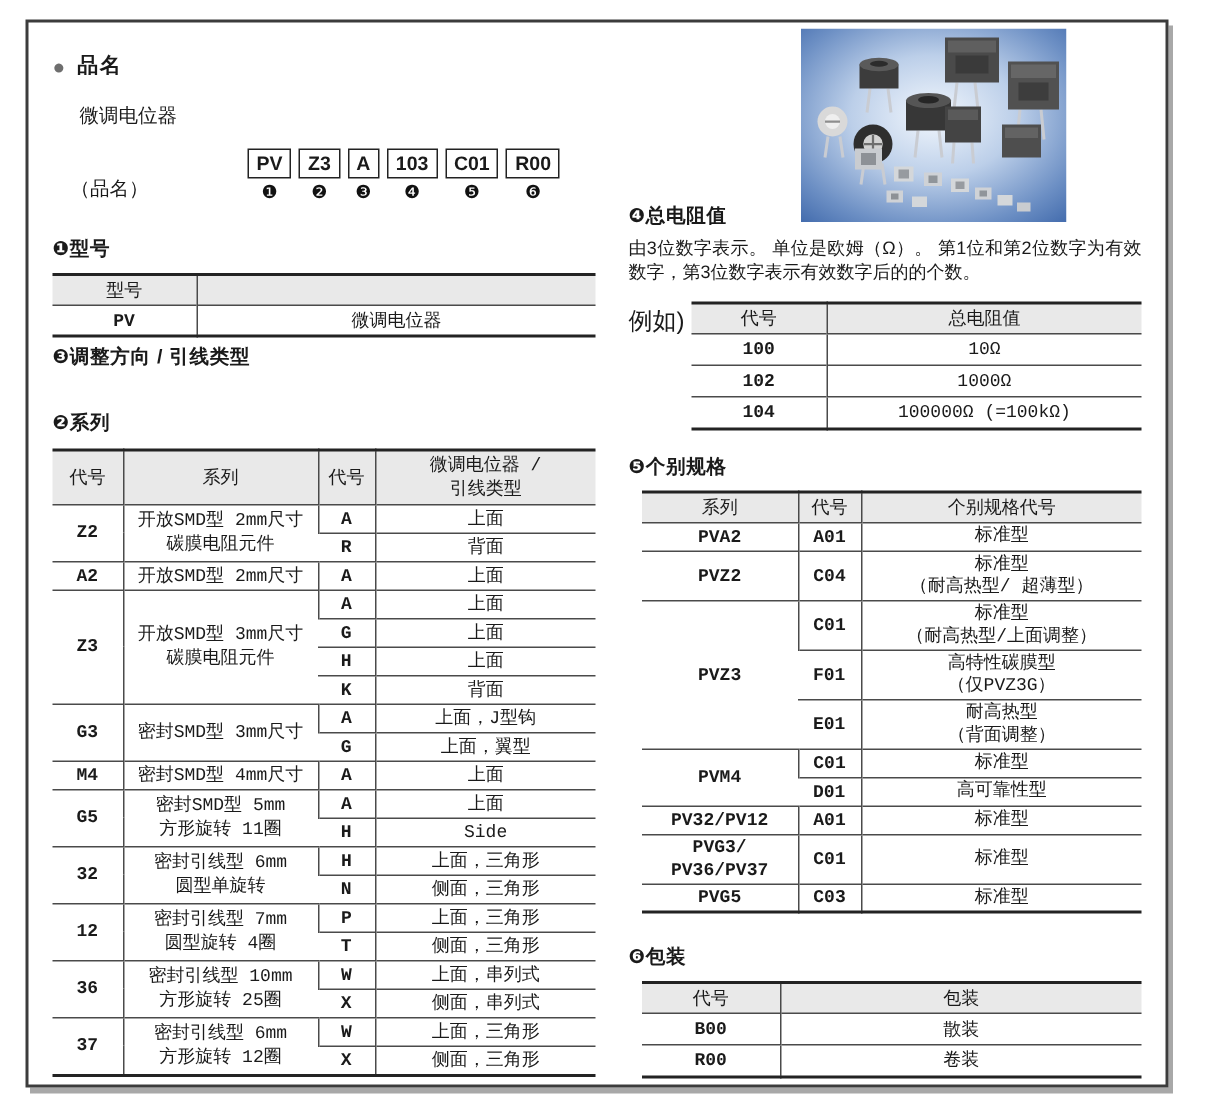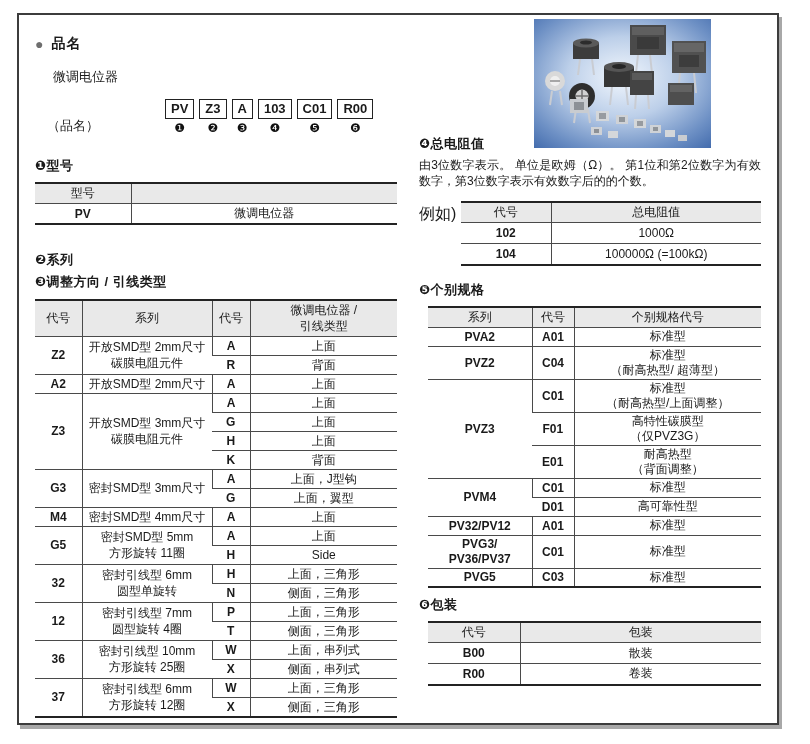--- a/index.html
+++ b/index.html
@@ -30,21 +30,21 @@
   .part-boxes { display: flex; gap: 5px; }
   .pcol { display: flex; flex-direction: column; align-items: center; }
   .pbox {
     border: 1.5px solid #222; background: #fff;
     font-size: 13px; font-weight: bold; line-height: 16px;
     padding: 1px 5px; min-width: 20px; text-align: center;
   }
   .pbadge { font-size: 12px; margin-top: 2px; color: #111; }
 
   
-  table { border-collapse: collapse; width: 100%; table-layout: fixed; }
+  table { border-collapse: collapse; width: 100%; table-layout: fixed; font-family: Liberation Mono, monospace; }
   .tbl { border-top: 2px solid #232323; border-bottom: 2px solid #232323; font-size: 12px; }
   .tbl th, .tbl td { text-align: center; vertical-align: middle; padding: 1px 3px; }
   .tbl thead th { background: #e9e9e9; font-weight: normal; }
   .tbl th + th, .tbl td + td, .tbl th + td { border-left: 1px solid #4a4a4a; }
   .tbl tbody td { border-top: 1px solid #4a4a4a; }
   .b { font-weight: bold; }
   .two-line div { line-height: 15px; }
 
   
   .model-head { margin-top: 22px; }
@@ -73,21 +73,21 @@
   .example-label { font-size: 16px; width: 42px; padding-top: 3px; flex: none; }
   .res-table th { height: 19px; }
   .res-table td { height: 21px; }
 
   .ind-head { margin-top: 15px; }
   .ind-table { margin-left: 9px; width: calc(100% - 9px); margin-top: 7px; }
   .ind-table th { height: 19px; }
   .ind-table td { height: 19px; }
   .ind-table td.tall { height: 32px; }
 
-  .pack-head { margin-top: 8px; }
+  .pack-head { margin-top: 20px; }
   .pack-table { margin-left: 9px; width: calc(100% - 9px); margin-top: 7px; }
   .pack-table th { height: 19px; }
   .pack-table td { height: 21px; margin-top: 17px; }
 </style>
 </head>
 <body>
 
 <div class="page">
   <div class="content">
 
@@ -144,22 +144,22 @@
           </tr>
         </thead>
         <tbody>
           <tr>
             <td class="b">PV</td>
             <td>微调电位器</td>
           </tr>
         </tbody>
       </table>
 
+      <div class="sec-head series-head3">❸调整方向 / 引线类型</div>
       <div class="sec-head series-head2">❷系列</div>
-      <div class="sec-head series-head3">❸调整方向 / 引线类型</div>
 
       <table class="tbl series-table">
         <colgroup>
             <col style="width:47px">
             <col style="width:130px">
             <col style="width:38px">
             <col>
           </colgroup>
         <thead>
           <tr>
@@ -408,20 +408,24 @@
               <col>
             </colgroup>
           <thead>
             <tr>
               <th>代号</th>
               <th>总电阻值</th>
             </tr>
           </thead>
           <tbody>
             <tr>
+              <td class="b">100</td>
+              <td>10Ω</td>
+            </tr>
+            <tr>
               <td class="b">102</td>
               <td>1000Ω</td>
             </tr>
             <tr>
               <td class="b">104</td>
               <td>100000Ω (=100kΩ)</td>
             </tr>
           </tbody>
         </table>
       </div>

